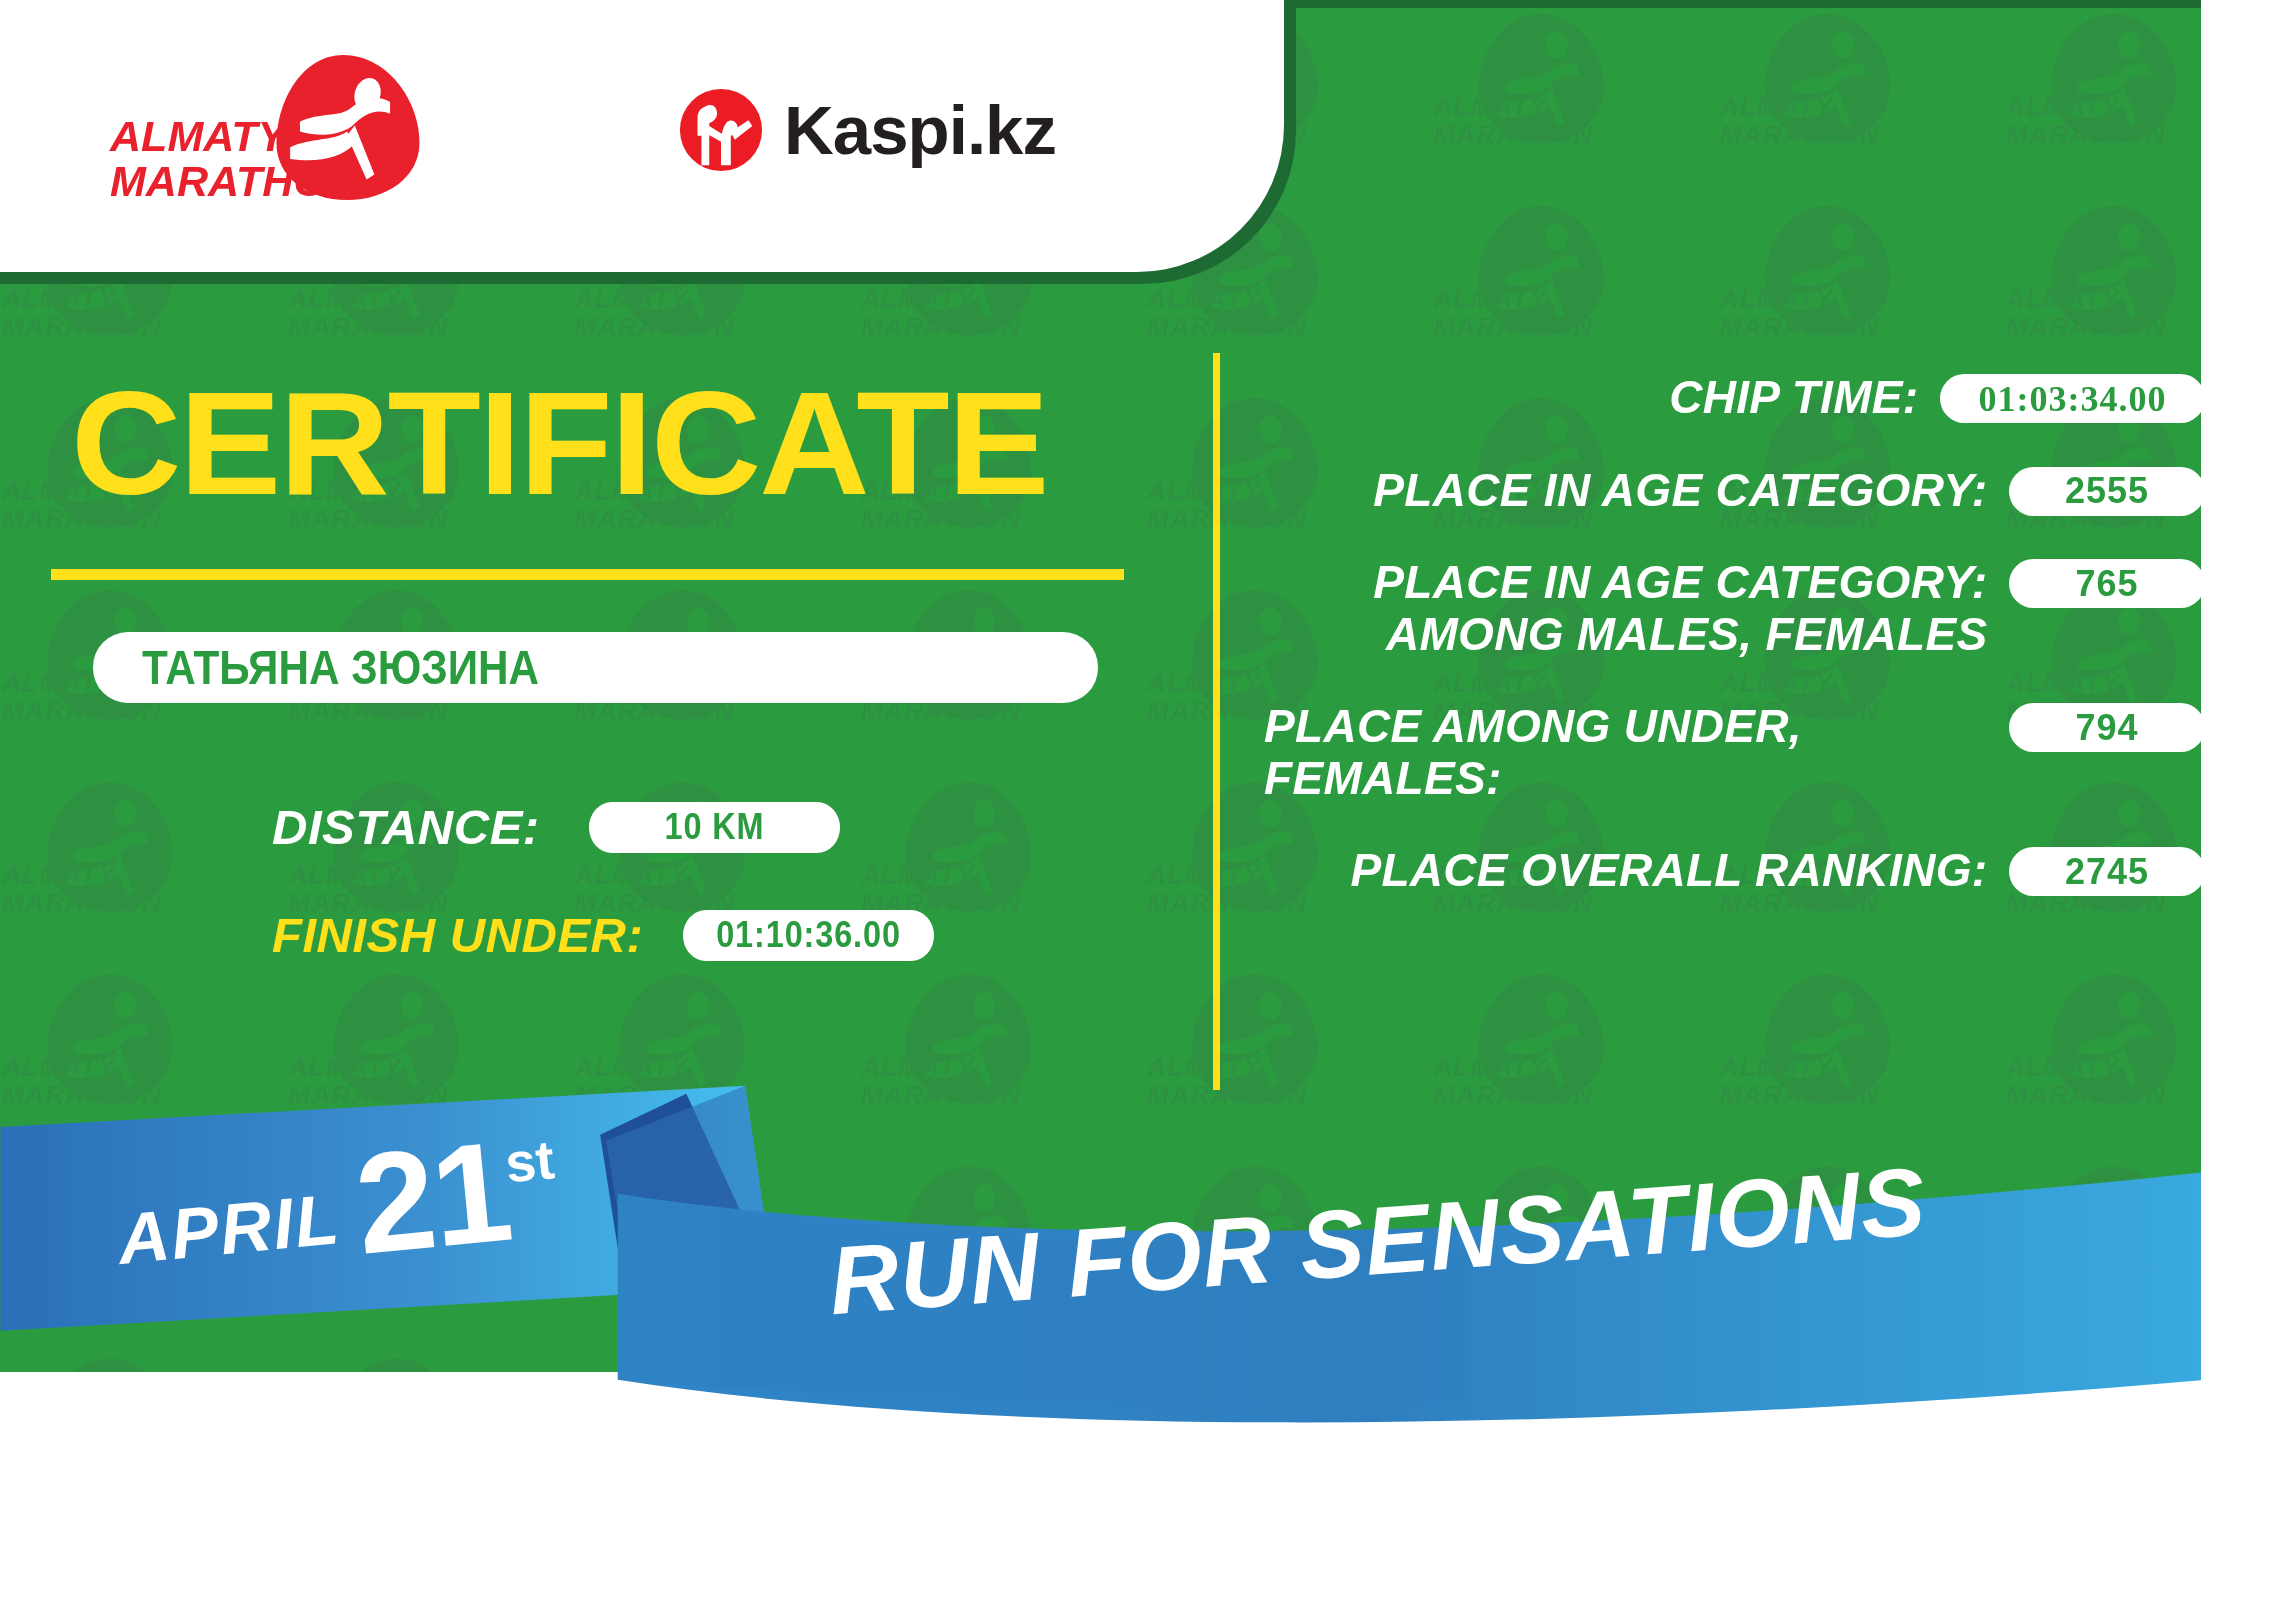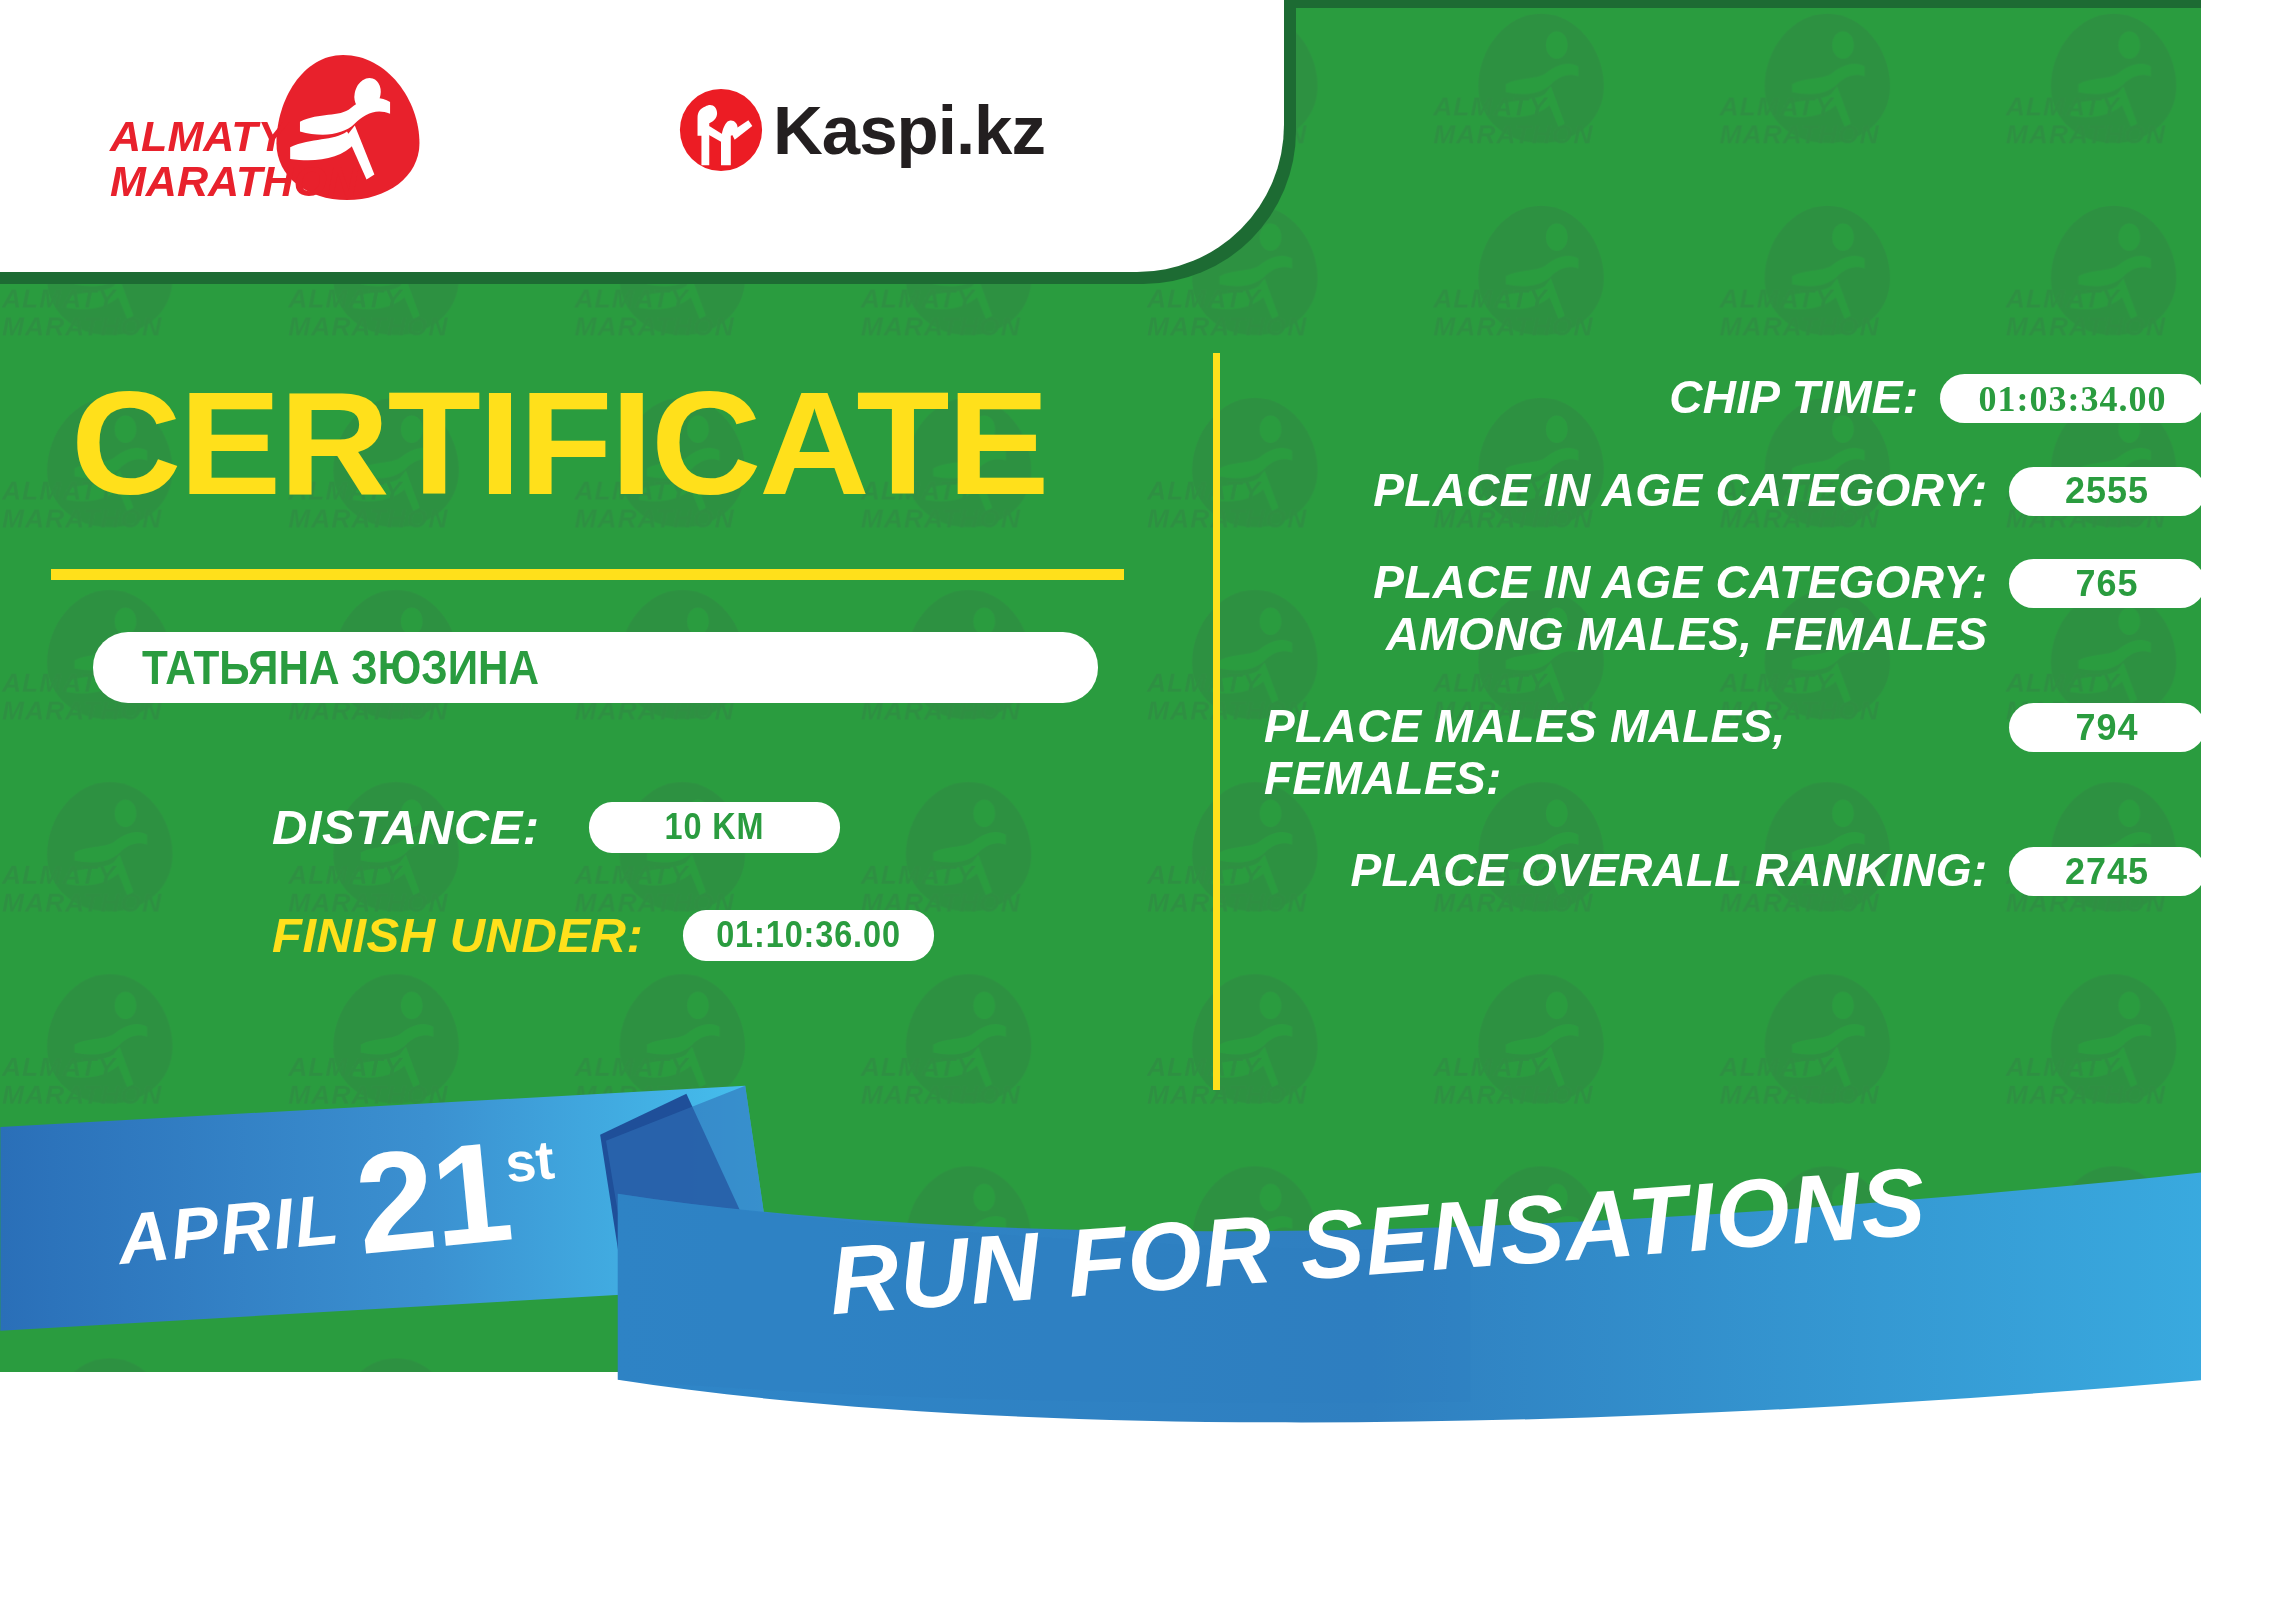--- a/index.html
+++ b/index.html
@@ -71,21 +71,21 @@
     left:108px; top:51px;
     width:333px; height:157px;
     z-index:8;
   }
   .logo-kaspi {
     position:absolute;
     left:676px; top:88px;
     height:84px;
     display:flex;
     align-items:center;
-    gap:7px;
+    gap:18px;
     z-index:8;
   }
   .kaspi-text {
     font-family:"Liberation Sans", sans-serif;
     font-size:69px;
     font-weight:bold;
     color:#231f20;
     letter-spacing:-1px;
   }
 
@@ -496,21 +496,21 @@
       <div class="stat-pill">2555</div>
     </div>
 
     <div class="stat-row">
       <div class="stat-label" style="white-space:pre-line;">PLACE IN AGE CATEGORY:
 AMONG MALES, FEMALES</div>
       <div class="stat-pill">765</div>
     </div>
 
     <div class="stat-row">
-      <div class="stat-label left-align" style="white-space:pre-line;">PLACE MALES MALES,
+      <div class="stat-label left-align" style="white-space:pre-line;">PLACE AMONG UNDER,
 FEMALES:</div>
       <div class="stat-pill">794</div>
     </div>
 
     <div class="stat-row">
       <div class="stat-label">PLACE OVERALL RANKING:</div>
       <div class="stat-pill">2745</div>
     </div>
 
   </div>

